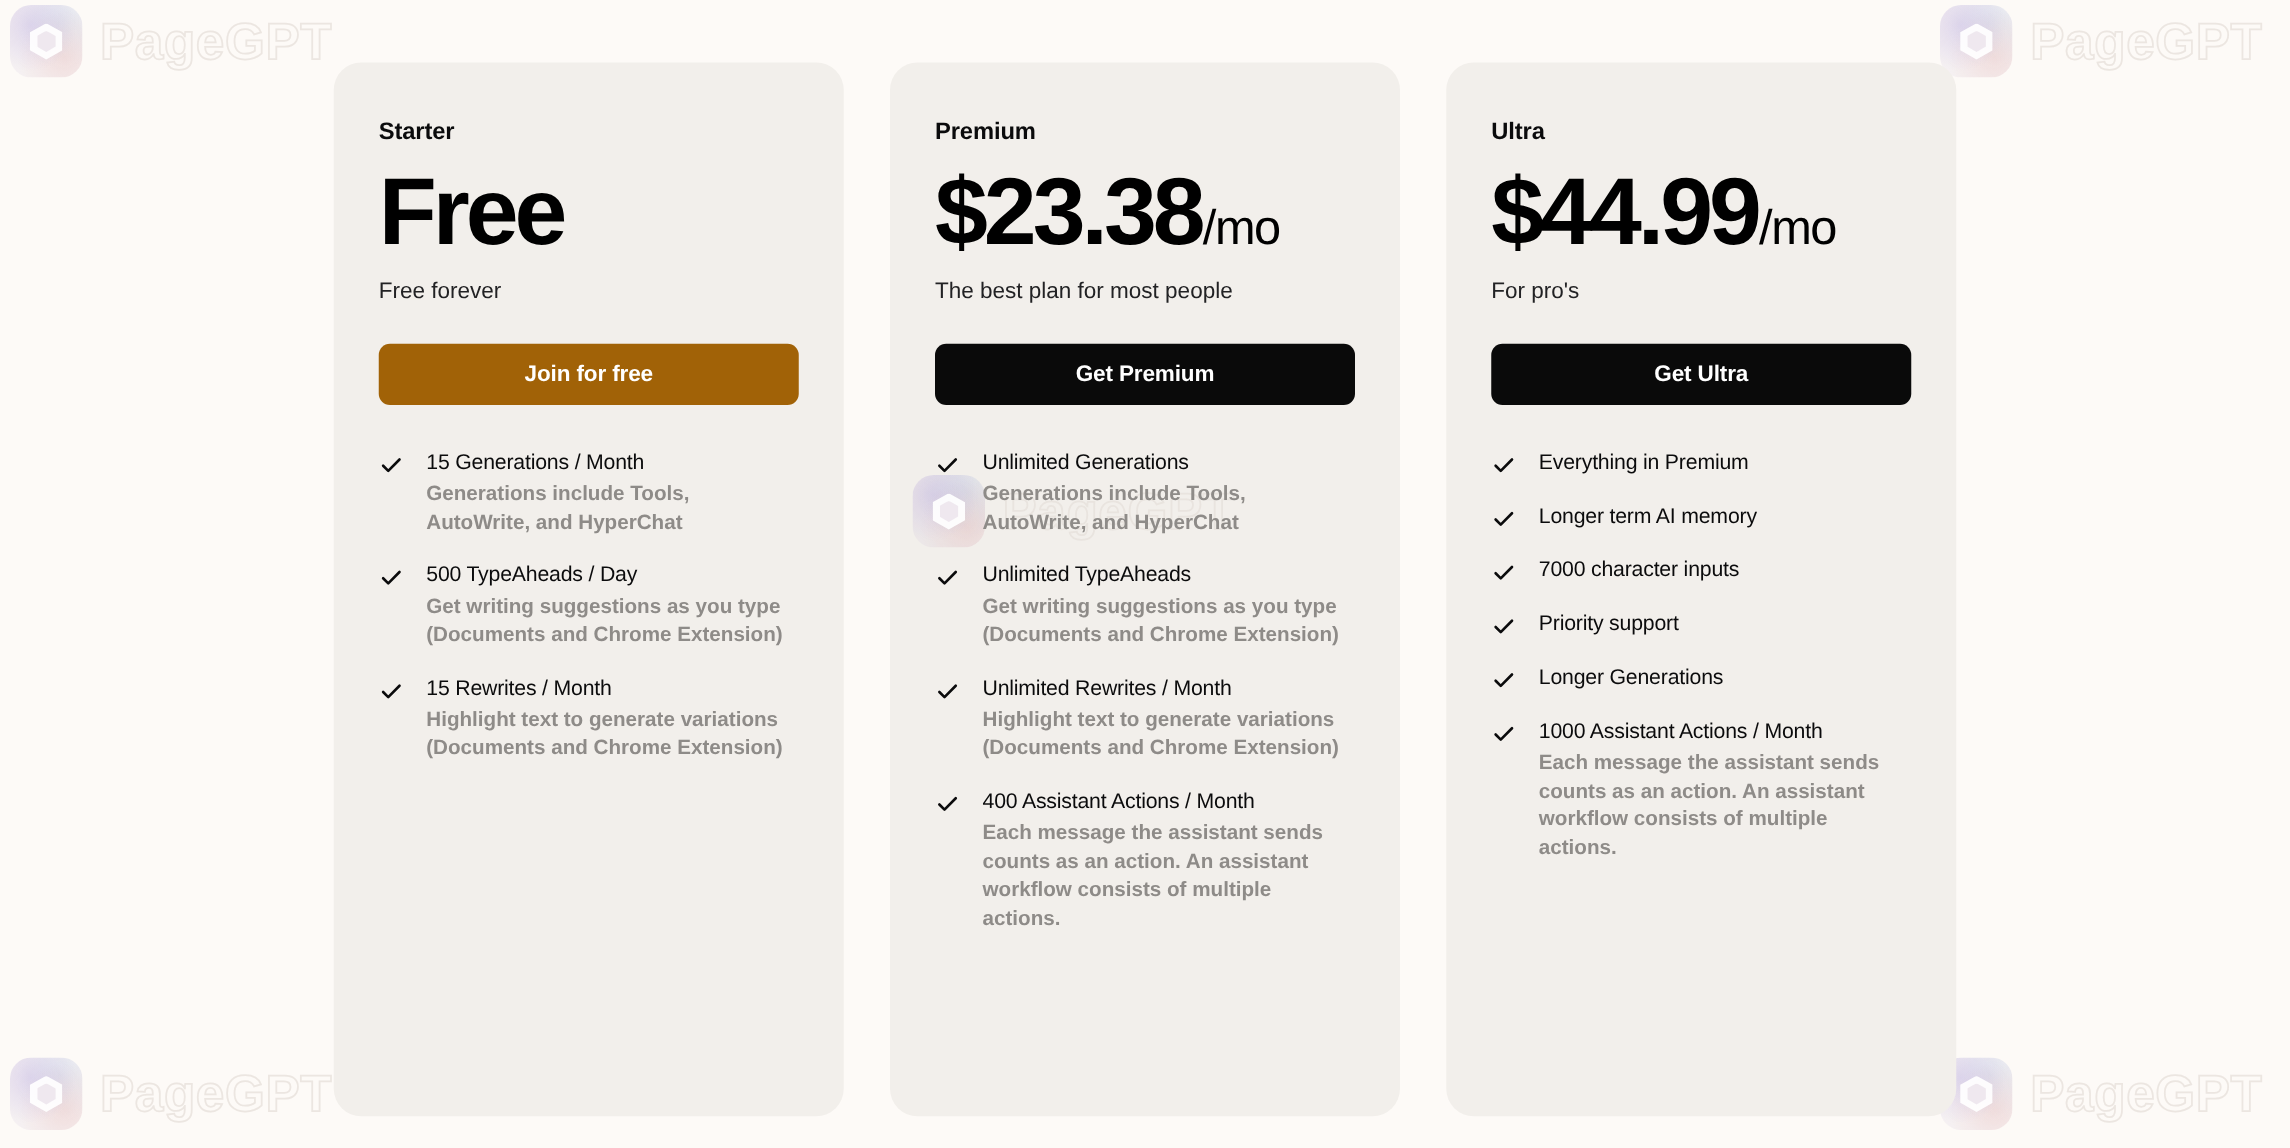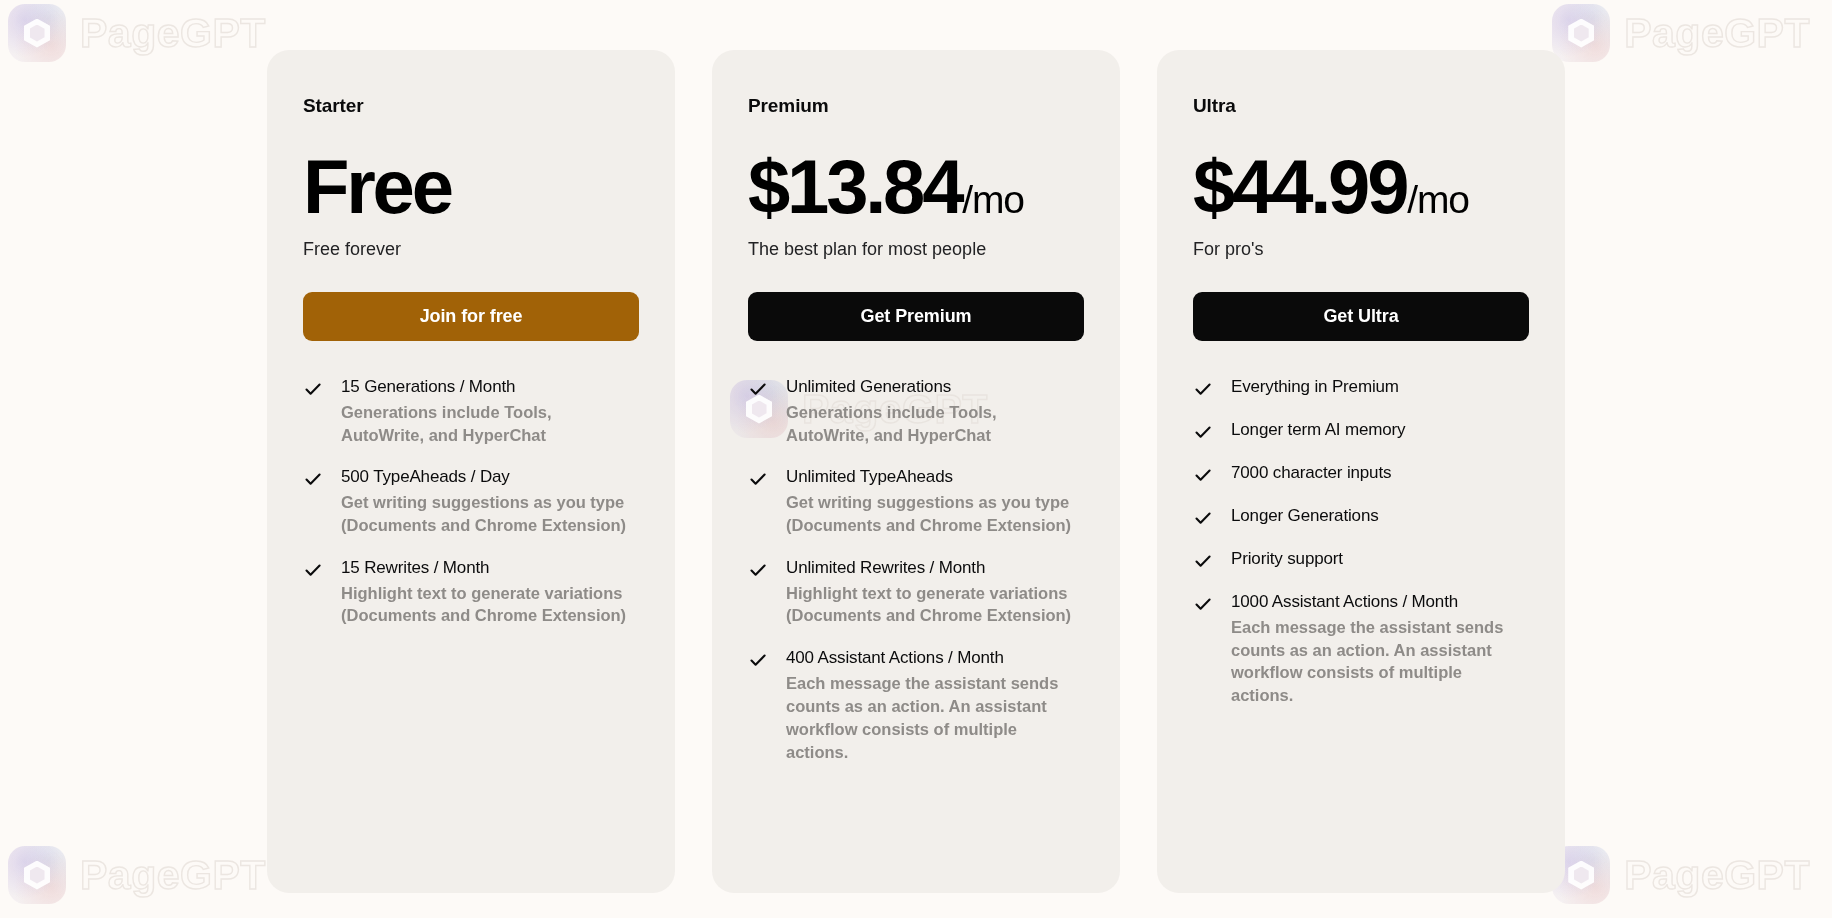--- a/index.html
+++ b/index.html
@@ -88,21 +88,21 @@
   }
 
   .plan-name {
     font-size: 19px;
     font-weight: 700;
     color: #0b0b0c;
     letter-spacing: -0.1px;
   }
 
   .plan-price {
-    margin-top: 30px;
+    margin-top: 13px;
     display: flex;
     align-items: baseline;
     color: #000;
   }
   .price-main {
     font-size: 76px;
     font-weight: 700;
     letter-spacing: -3.2px;
     line-height: 1.04;
   }
@@ -261,21 +261,21 @@
     </div>
     <div class="plan-card">
       <div class="card-watermark">
         <div class="wm-logo">
           <div class="wm-hex"></div>
         </div>
         <div class="wm-text">PageGPT</div>
       </div>
       <div class="plan-name">Premium</div>
       <div class="plan-price">
-        <span class="price-main">$13.84</span>
+        <span class="price-main">$23.38</span>
         <span class="price-period">/mo</span>
       </div>
       <div class="plan-tagline">The best plan for most people</div>
       <button class="plan-cta cta-black">Get Premium</button>
       <ul class="feature-list">
         <li class="feature-item">
           <span class="check-icon">
             <svg width="20" height="20" viewBox="0 0 20 20" fill="none">
               <path d="M3.5 10.6 L7.6 14.7 L16.6 5.6" stroke="#0b0b0c" stroke-width="2.1" stroke-linecap="round" stroke-linejoin="round"></path>
             </svg>
@@ -359,31 +359,31 @@
             <div class="feature-title">7000 character inputs</div>
           </div>
         </li>
         <li class="feature-item compact">
           <span class="check-icon">
             <svg width="20" height="20" viewBox="0 0 20 20" fill="none">
               <path d="M3.5 10.6 L7.6 14.7 L16.6 5.6" stroke="#0b0b0c" stroke-width="2.1" stroke-linecap="round" stroke-linejoin="round"></path>
             </svg>
           </span>
           <div class="feature-text">
+            <div class="feature-title">Priority support</div>
+          </div>
+        </li>
+        <li class="feature-item compact">
+          <span class="check-icon">
+            <svg width="20" height="20" viewBox="0 0 20 20" fill="none">
+              <path d="M3.5 10.6 L7.6 14.7 L16.6 5.6" stroke="#0b0b0c" stroke-width="2.1" stroke-linecap="round" stroke-linejoin="round"></path>
+            </svg>
+          </span>
+          <div class="feature-text">
             <div class="feature-title">Longer Generations</div>
-          </div>
-        </li>
-        <li class="feature-item compact">
-          <span class="check-icon">
-            <svg width="20" height="20" viewBox="0 0 20 20" fill="none">
-              <path d="M3.5 10.6 L7.6 14.7 L16.6 5.6" stroke="#0b0b0c" stroke-width="2.1" stroke-linecap="round" stroke-linejoin="round"></path>
-            </svg>
-          </span>
-          <div class="feature-text">
-            <div class="feature-title">Priority support</div>
           </div>
         </li>
         <li class="feature-item">
           <span class="check-icon">
             <svg width="20" height="20" viewBox="0 0 20 20" fill="none">
               <path d="M3.5 10.6 L7.6 14.7 L16.6 5.6" stroke="#0b0b0c" stroke-width="2.1" stroke-linecap="round" stroke-linejoin="round"></path>
             </svg>
           </span>
           <div class="feature-text">
             <div class="feature-title">1000 Assistant Actions / Month</div>

